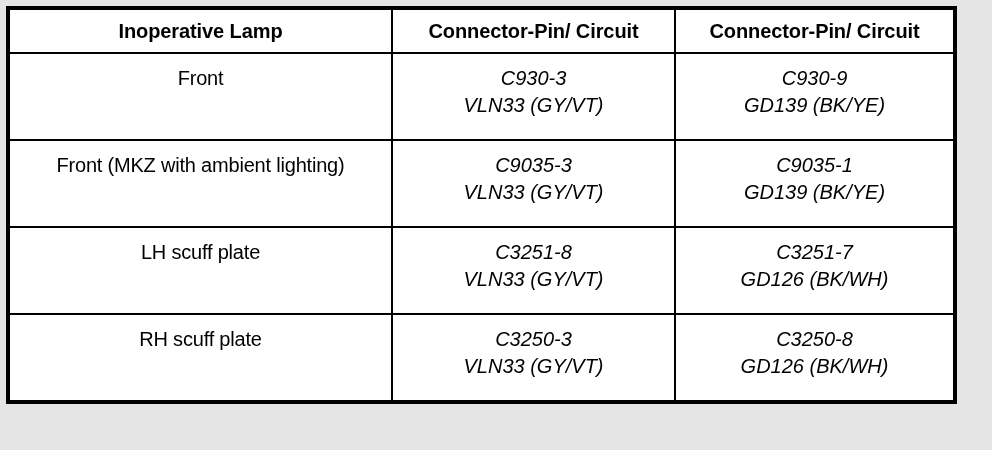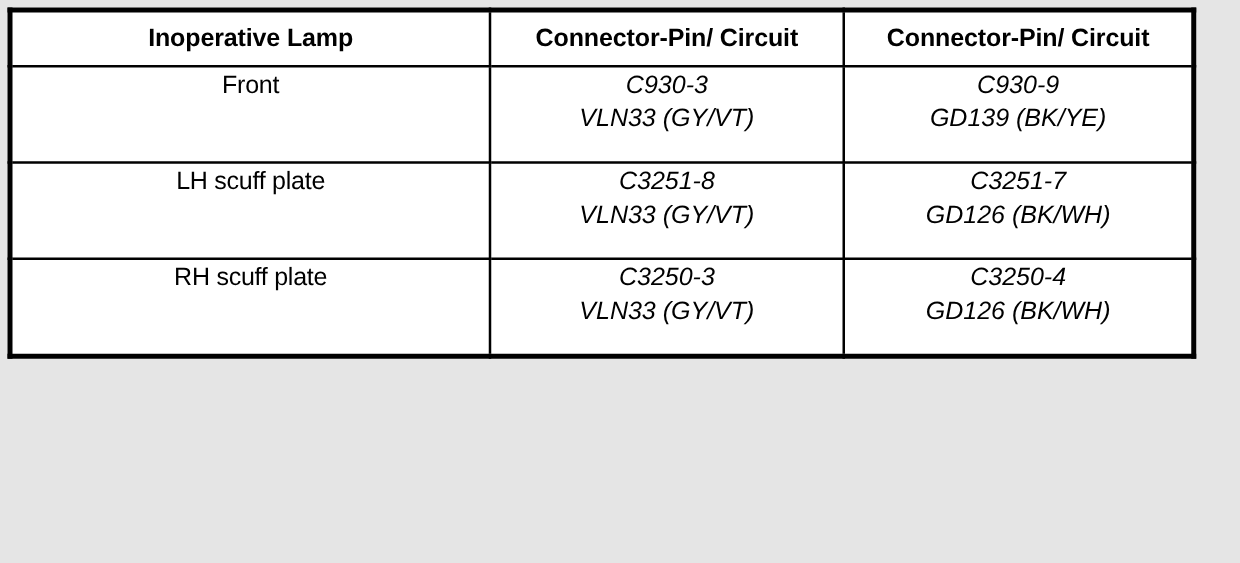--- a/index.html
+++ b/index.html
@@ -57,21 +57,21 @@
     letter-spacing: -0.1px;
     white-space: nowrap;
   }
 
   
   .wiring-table tbody td {
     height: 74px;
     font-size: 20px;
     font-weight: normal;
     line-height: 27px;
-    padding-top: 1px;
+    padding-top: 11px;
     margin-top: 24px;
   }
 
   .cell-lines {
     display: block;
   }
   .cell-line {
     display: block;
     white-space: nowrap;
     font-style: italic;
@@ -115,20 +115,37 @@
           </span>
         </td>
         <td>
           <span class="cell-lines">
             <span class="cell-line">C930-9</span>
             <span class="cell-line">GD139 (BK/YE)</span>
           </span>
         </td>
       </tr>
 
+      <tr>
+        <td>
+          <span class="lamp-label">Front (MKZ with ambient lighting)</span>
+        </td>
+        <td>
+          <span class="cell-lines">
+            <span class="cell-line">C9035-3</span>
+            <span class="cell-line">VLN33 (GY/VT)</span>
+          </span>
+        </td>
+        <td>
+          <span class="cell-lines">
+            <span class="cell-line">C9035-1</span>
+            <span class="cell-line">GD139 (BK/YE)</span>
+          </span>
+        </td>
+      </tr>
 
 
       <tr>
         <td>
           <span class="lamp-label">LH scuff plate</span>
         </td>
         <td>
           <span class="cell-lines">
             <span class="cell-line">C3251-8</span>
             <span class="cell-line">VLN33 (GY/VT)</span>
@@ -147,21 +164,21 @@
           <span class="lamp-label">RH scuff plate</span>
         </td>
         <td>
           <span class="cell-lines">
             <span class="cell-line">C3250-3</span>
             <span class="cell-line">VLN33 (GY/VT)</span>
           </span>
         </td>
         <td>
           <span class="cell-lines">
-            <span class="cell-line">C3250-4</span>
+            <span class="cell-line">C3250-8</span>
             <span class="cell-line">GD126 (BK/WH)</span>
           </span>
         </td>
       </tr>
 
     </tbody>
   </table>
 
 </div>
 

